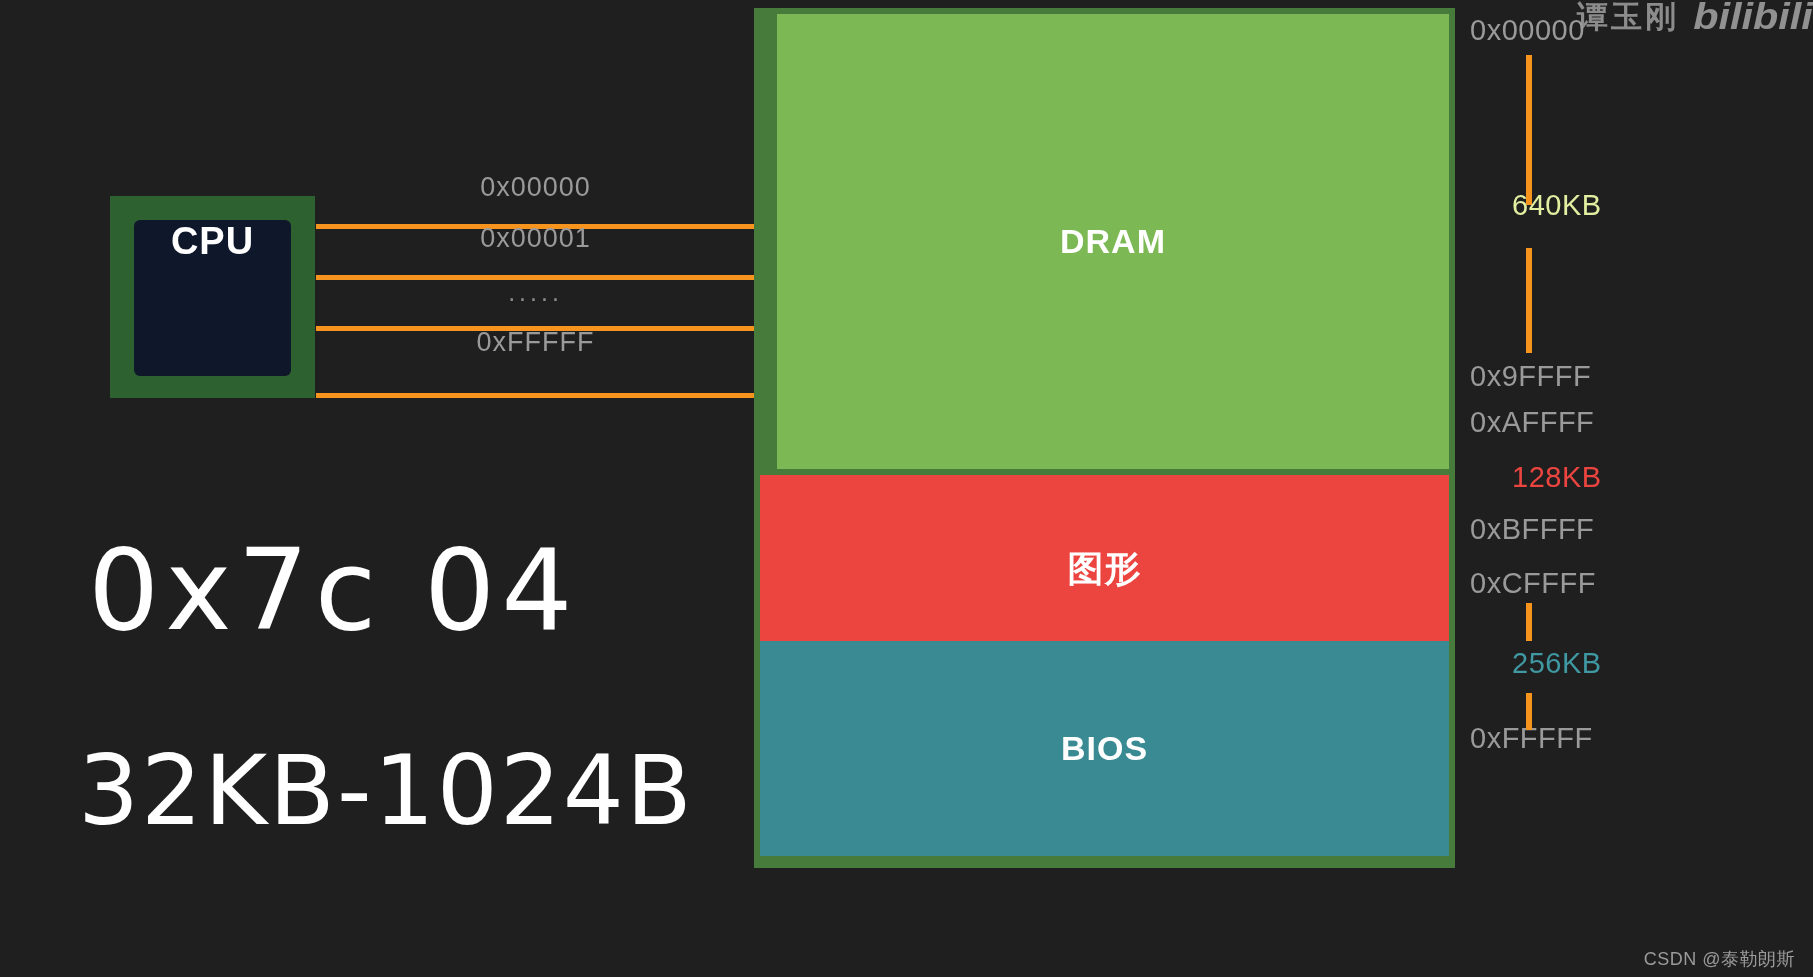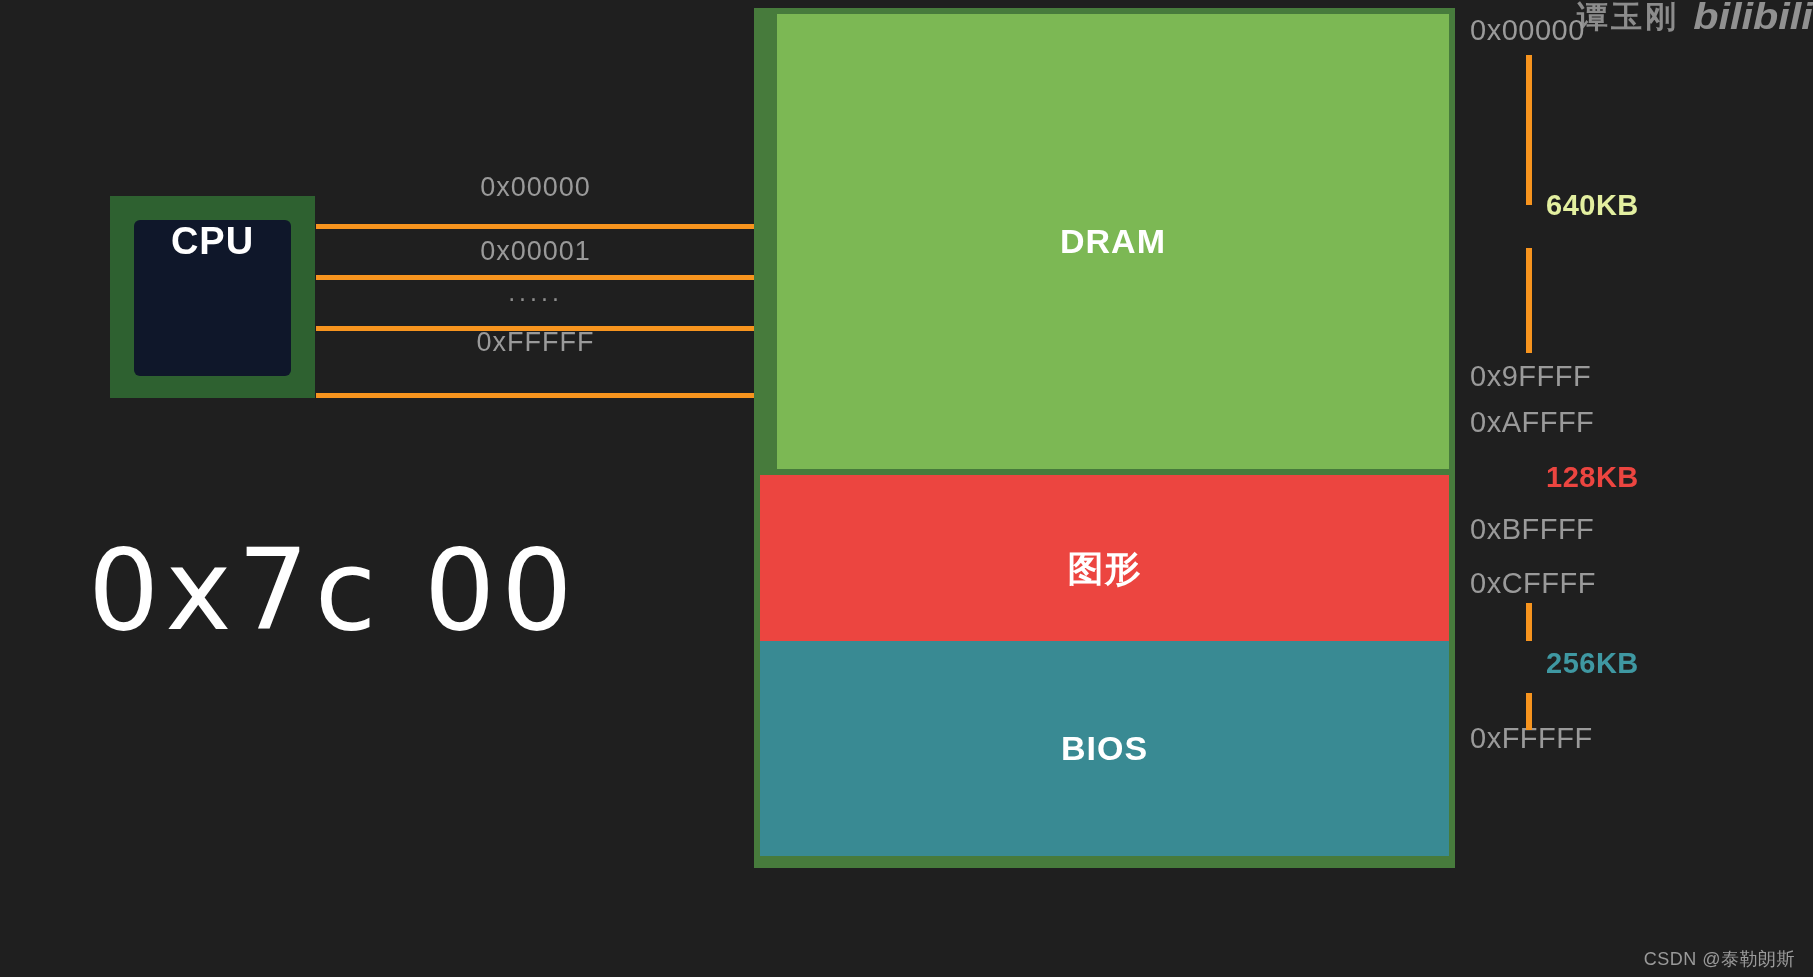--- a/index.html
+++ b/index.html
@@ -135,23 +135,23 @@
   .addr {
     position: absolute;
     left: 1470px;
     color: #9a9a9a;
     font-size: 29px;
     letter-spacing: .5px;
     white-space: nowrap;
   }
   .size-label {
     position: absolute;
-    left: 1546px;
+    left: 1512px;
     font-size: 29px;
-    font-weight: 700;
+    font-weight: 400;
     letter-spacing: .5px;
     white-space: nowrap;
   }
   .tick {
     position: absolute;
     left: 1526px;
     width: 6px;
     background: #f7941e;
   }
 
@@ -205,21 +205,21 @@
       <span>CPU</span>
     </div>
   </div>
 
   <div class="bus-line" style="top:224px;"></div>
   <div class="bus-line" style="top:275px;"></div>
   <div class="bus-line" style="top:326px;"></div>
   <div class="bus-line" style="top:393px;"></div>
 
   <div class="bus-label" style="top:172px;">0x00000</div>
-  <div class="bus-label" style="top:223px;margin-top:13px;">0x00001</div>
+  <div class="bus-label" style="top:223px;">0x00001</div>
   <div class="bus-label dots" style="top:278px;">.....</div>
   <div class="bus-label" style="top:327px;">0xFFFFF</div>
 
   <div id="mem-map">
     <div class="mem-seg" id="seg-dram">
       <span>DRAM</span>
     </div>
     <div class="mem-seg" id="seg-gfx">
       <span>图形</span>
     </div>
@@ -237,18 +237,19 @@
 
   <div class="tick" style="top:55px;  height:150px;"></div>
   <div class="tick" style="top:248px; height:105px;"></div>
   <div class="tick" style="top:603px; height:38px;"></div>
   <div class="tick" style="top:693px; height:37px;"></div>
 
   <div class="size-label" style="top:189px; color:#e3efa0;">640KB</div>
   <div class="size-label" style="top:461px; color:#ec4540;">128KB</div>
   <div class="size-label" style="top:647px; color:#3f98a2;">256KB</div>
 
-  <div class="handnote" id="note-addr">0x7c 00</div>
+  <div class="handnote" id="note-addr">0x7c 04</div>
+  <div class="handnote" id="note-size">32KB-1024B</div>
 
 
   <div id="wm-bottom">CSDN @泰勒朗斯</div>
 
 </div>
 
 </body></html>

